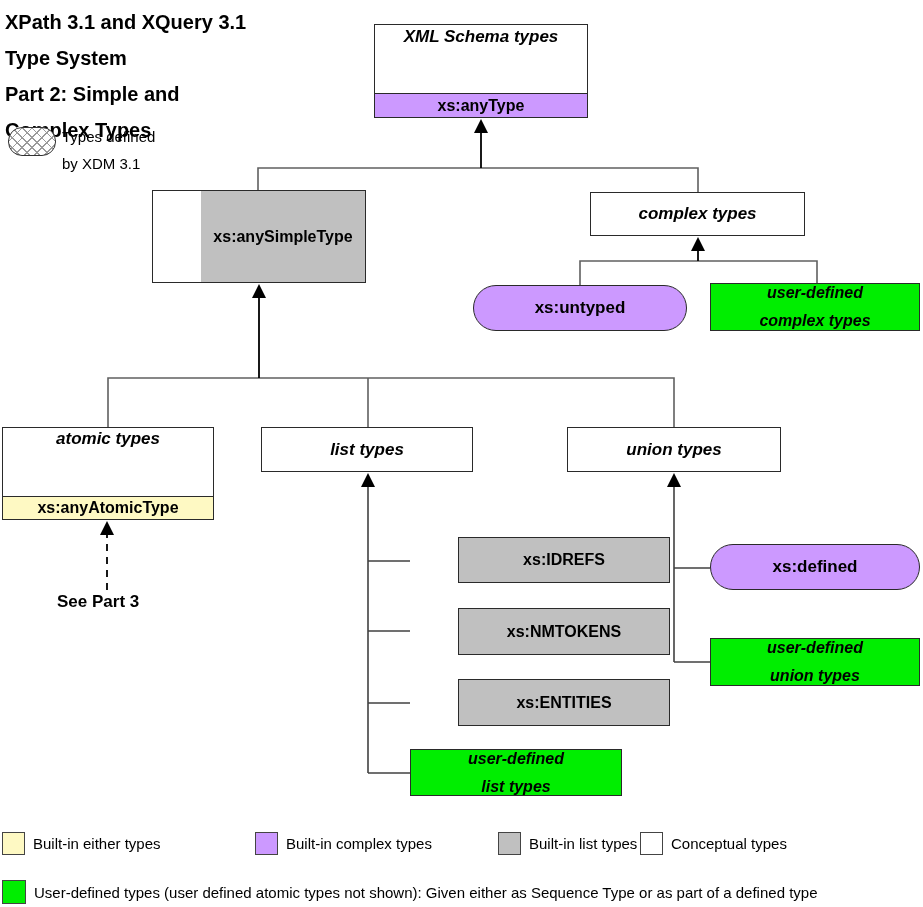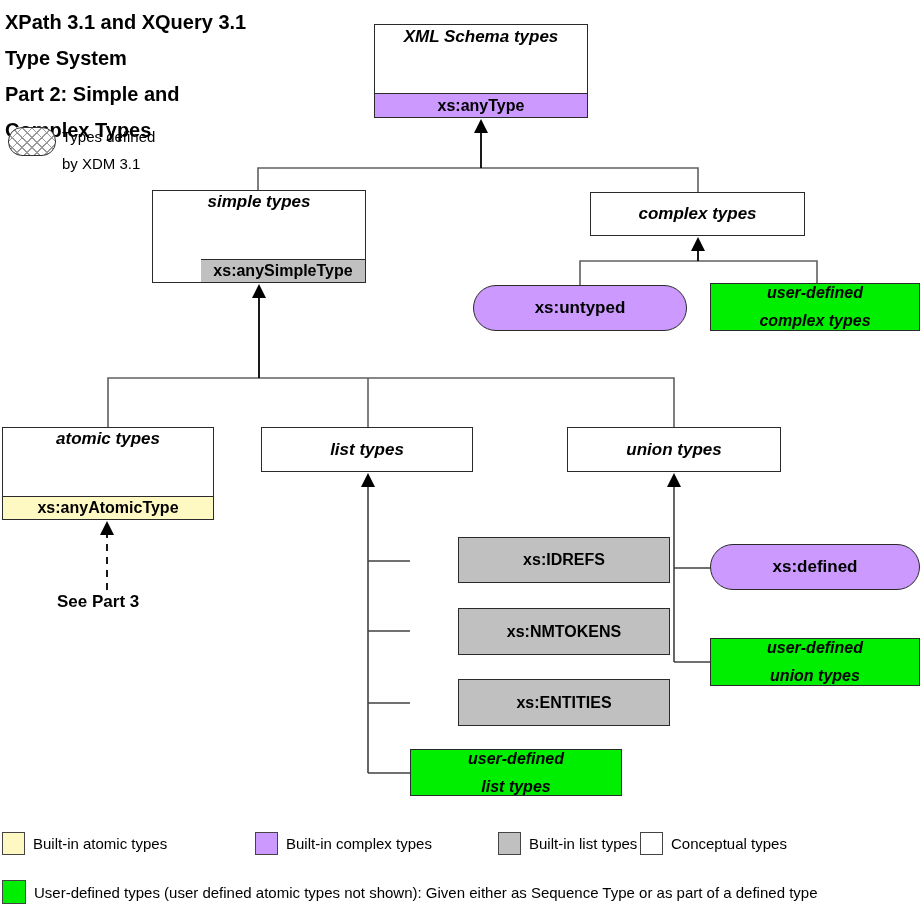--- a/index.html
+++ b/index.html
@@ -104,21 +104,20 @@
   <div id="xdm-pill" class="abs"></div>
   <div id="xdm-label" class="abs">Types defined
 by XDM 3.1</div>
 
   <div id="xml-schema" class="abs node stack">
     <div class="row hdr">XML Schema types</div>
     <div class="row bodycell c-purple">xs:anyType</div>
   </div>
 
   <div id="simple" class="abs node stack">
-    <div class="row hdr">simple types</div>
     <div class="row bodycell c-gray">xs:anySimpleType</div>
   </div>
 
   <div id="complex" class="abs node hdr">complex types</div>
 
   <div id="atomic" class="abs node stack">
     <div class="row hdr">atomic types</div>
     <div class="row bodycell c-tan">xs:anyAtomicType</div>
   </div>
 
@@ -138,21 +137,21 @@
 list types</div>
 
   <div id="numeric" class="abs node pill c-purple">xs:defined</div>
   <div id="user-union" class="abs node twoline c-green">user-defined
 union types</div>
 
   <div id="see-part3" class="abs">See Part 3</div>
 
   <div id="leg0" class="abs legend-item">
     <div class="swatch c-tan"></div>
-    <span>Built-in atomic types</span>
+    <span>Built-in either types</span>
   </div>
   <div id="leg1" class="abs legend-item">
     <div class="swatch c-purple"></div>
     <span>Built-in complex types</span>
   </div>
   <div id="leg2" class="abs legend-item">
     <div class="swatch c-gray"></div>
     <span>Built-in list types</span>
   </div>
   <div id="leg3" class="abs legend-item">

